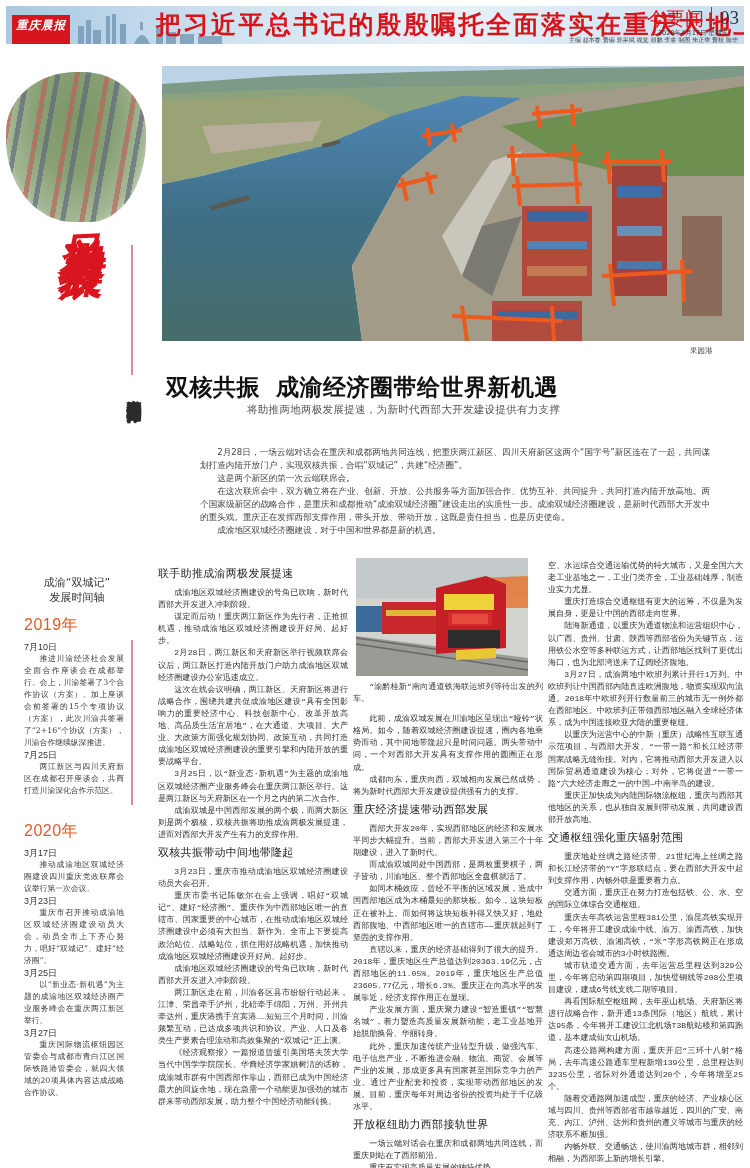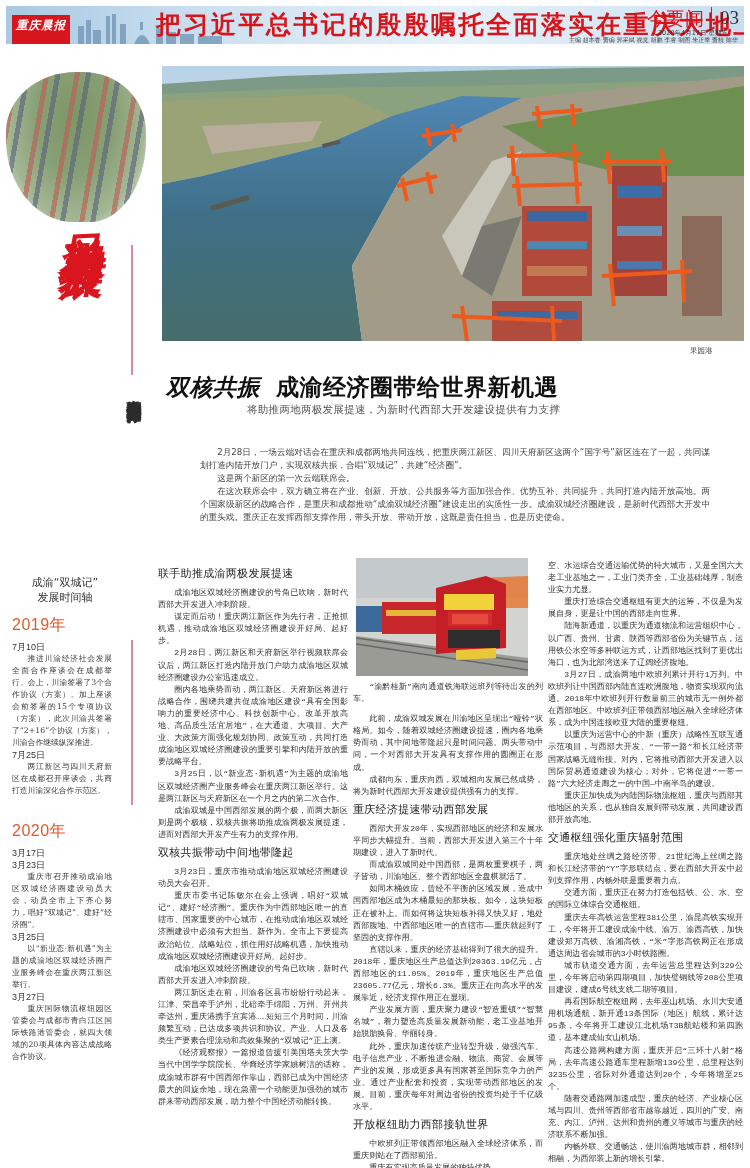--- a/index.html
+++ b/index.html
@@ -60,41 +60,41 @@
   .vline { position: absolute; left: 131px; width: 1.5px; background: #d98aa0; }
   .vline.top { top: 245px; height: 130px; }
   .vline.bottom { top: 640px; height: 165px; }
   .vertical-sub {
     position: absolute; left: 120px; top: 388px; width: 24px;
     writing-mode: vertical-rl; font-family: "DejaVu Serif", serif; font-size: 15px;
     font-weight: bold; color: #2c2c2c; letter-spacing: 0.5px; line-height: 20px;
   }
 
   
-  .timeline { position: absolute; left: 12px; top: 575px; width: 100px; }
+  .timeline { position: absolute; left: 24px; top: 575px; width: 100px; }
   .timeline-title { font-size: 11px; color: #333; text-align: center; line-height: 15px; margin-left: 6px; }
   .year { font-size: 16px; color: #e05a2b; margin-top: 10px; margin-bottom: 5px; font-family: "Liberation Sans", sans-serif; letter-spacing: 0.5px; }
   .t-date { font-size: 9px; color: #333; line-height: 12px; font-family: "Liberation Sans", sans-serif; }
   .t-text { font-family: "DejaVu Serif", serif; font-size: 7.8px; line-height: 12px; color: #3a3a3a; text-indent: 2em; text-align: justify; }
   .timeline .gap { height: 14px; }
 
   
   .hero {
     position: absolute; left: 162px; top: 66px; width: 582px; height: 275px; overflow: hidden;
     background: #6b8a99;
   }
   .hero svg { width: 100%; height: 100%; display: block; }
   .photo-credit { position: absolute; left: 690px; top: 346px; font-size: 7.5px; color: #444; }
 
   
   .main-title {
     position: absolute; left: 160px; top: 372px; width: 590px; text-align: left; padding-left: 6px;
     font-family: "DejaVu Sans", sans-serif; font-weight: bold; font-size: 23px; color: #111; letter-spacing: 0.5px; white-space: nowrap;
   }
-  .main-title .t1 { margin-right: 16px; font-style: italic; }
+  .main-title .t1 { margin-right: 16px; }
   .subtitle {
     position: absolute; left: 247px; top: 403px; font-size: 10.5px; color: #555; white-space: nowrap; letter-spacing: 0.3px;
   }
 
   
   .lead { position: absolute; left: 200px; top: 446px; width: 510px; }
   .lead p { font-size: 8.6px; line-height: 13px; color: #444; text-indent: 2em; text-align: justify; }
 
   
   .col { position: absolute; top: 567px; width: 190px; }
@@ -153,20 +153,21 @@
 
   <div class="year">2019年</div>
   <div class="t-date">7月10日</div>
   <p class="t-text">推进川渝经济社会发展全面合作座谈会在成都举行。会上，川渝签署了3个合作协议（方案）。加上座谈会前签署的15个专项协议（方案），此次川渝共签署了“2+16”个协议（方案），川渝合作继续纵深推进。</p>
   <div class="t-date">7月25日</div>
   <p class="t-text">两江新区与四川天府新区在成都召开座谈会，共商打造川渝深化合作示范区。</p>
 
   <div class="gap"></div>
   <div class="year">2020年</div>
   <div class="t-date">3月17日</div>
+  <p class="t-text">推动成渝地区双城经济圈建设四川重庆党政联席会议举行第一次会议。</p>
   <div class="t-date">3月23日</div>
   <p class="t-text">重庆市召开推动成渝地区双城经济圈建设动员大会，动员全市上下齐心努力，唱好“双城记”、建好“经济圈”。</p>
   <div class="t-date">3月25日</div>
   <p class="t-text">以“新业态·新机遇”为主题的成渝地区双城经济圈产业服务峰会在重庆两江新区举行。</p>
   <div class="t-date">3月27日</div>
   <p class="t-text">重庆国际物流枢纽园区管委会与成都市青白江区国际铁路港管委会，就四大领域的20项具体内容达成战略合作协议。</p>
 </section>
 
 <figure class="hero" aria-label="aerial view of river container port with orange gantry cranes">
   <svg viewBox="0 0 582 275" preserveAspectRatio="none">
@@ -228,28 +229,29 @@
 
 <h1 class="main-title">
   <span class="t1">双核共振</span><span>成渝经济圈带给世界新机遇</span>
 </h1>
 <div class="subtitle">将助推两地两极发展提速，为新时代西部大开发建设提供有力支撑</div>
 
 <section class="lead">
   <p>2月28日，一场云端对话会在重庆和成都两地共同连线，把重庆两江新区、四川天府新区这两个“国字号”新区连在了一起，共同谋划打造内陆开放门户，实现双核共振，合唱“双城记”，共建“经济圈”。</p>
   <p>这是两个新区的第一次云端联席会。</p>
   <p>在这次联席会中，双方确立将在产业、创新、开放、公共服务等方面加强合作、优势互补、共同提升，共同打造内陆开放高地。两个国家级新区的战略合作，是重庆和成都推动“成渝双城经济圈”建设走出的实质性一步。成渝双城经济圈建设，是新时代西部大开发中的重头戏。重庆正在发挥西部支撑作用，带头开放、带动开放，这既是责任担当，也是历史使命。</p>
+  <p>成渝地区双城经济圈建设，对于中国和世界都是新的机遇。</p>
 </section>
 
 <section class="col col1">
   <h3>联手助推成渝两极发展提速</h3>
   <p>成渝地区双城经济圈建设的号角已吹响，新时代西部大开发进入冲刺阶段。</p>
   <p>谋定而后动！重庆两江新区作为先行者，正抢抓机遇，推动成渝地区双城经济圈建设开好局、起好步。</p>
   <p>2月28日，两江新区和天府新区举行视频联席会议后，两江新区打造内陆开放门户助力成渝地区双城经济圈建设办公室迅速成立。</p>
-  <p>圈内各地乘势而动，两江新区、天府新区将进行战略合作，围绕共建共促成渝地区建设“具有全国影响力的重要经济中心、科技创新中心、改革开放高地、高品质生活宜居地”，在大通道、大项目、大产业、大政策方面强化规划协同、政策互动，共同打造成渝地区双城经济圈建设的重要引擎和内陆开放的重要战略平台。</p>
+  <p>这次在线会议明确，两江新区、天府新区将进行战略合作，围绕共建共促成渝地区建设“具有全国影响力的重要经济中心、科技创新中心、改革开放高地、高品质生活宜居地”，在大通道、大项目、大产业、大政策方面强化规划协同、政策互动，共同打造成渝地区双城经济圈建设的重要引擎和内陆开放的重要战略平台。</p>
   <p>3月25日，以“新业态·新机遇”为主题的成渝地区双城经济圈产业服务峰会在重庆两江新区举行。这是两江新区与天府新区在一个月之内的第二次合作。</p>
   <p>成渝双城是中国西部发展的两个极，而两大新区则是两个极核，双核共振将助推成渝两极发展提速，进而对西部大开发产生有力的支撑作用。</p>
   <h3>双核共振带动中间地带隆起</h3>
   <p>3月23日，重庆市推动成渝地区双城经济圈建设动员大会召开。</p>
   <p>重庆市委书记陈敏尔在会上强调，唱好“双城记”、建好“经济圈”。重庆作为中西部地区唯一的直辖市、国家重要的中心城市，在推动成渝地区双城经济圈建设中必须有大担当、新作为。全市上下要提高政治站位、战略站位，抓住用好战略机遇，加快推动成渝地区双城经济圈建设开好局、起好步。</p>
   <p>成渝地区双城经济圈建设的号角已吹响，新时代西部大开发进入冲刺阶段。</p>
   <p>两江新区走在前，川渝各区县市纷纷行动起来，江津、荣昌牵手泸州，北碚牵手绵阳，万州、开州共牵达州，重庆港携手宜宾港……短短三个月时间，川渝频繁互动，已达成多项共识和协议。产业、人口及各类生产要素合理流动和高效集聚的“双城记”正上演。</p>
   <p>《经济观察报》一篇报道曾援引美国塔夫茨大学当代中国学学院院长、华裔经济学家姚树洁的话称，成渝城市群有中国西部作靠山，西部已成为中国经济最大的回旋余地，现在急需一个动能更加强劲的城市群来带动西部发展，助力整个中国经济动能转换。</p>
 </section>
 
@@ -277,35 +279,35 @@
   <p>此前，成渝双城发展在川渝地区呈现出“哑铃”状格局。如今，随着双城经济圈建设提速，圈内各地乘势而动，其中间地带隆起只是时间问题。两头带动中间，一个对西部大开发具有支撑作用的圆圈正在形成。</p>
   <p>成都向东，重庆向西，双城相向发展已然成势，将为新时代西部大开发建设提供强有力的支撑。</p>
   <h3>重庆经济提速带动西部发展</h3>
   <p>西部大开发20年，实现西部地区的经济和发展水平同步大幅提升。当前，西部大开发进入第三个十年期建设，进入了新时代。</p>
   <p>而成渝双城同处中国西部，是两枚重要棋子，两子皆动，川渝地区、整个西部地区全盘棋就活了。</p>
   <p>如同木桶效应，曾经不平衡的区域发展，造成中国西部地区成为木桶最短的那块板。如今，这块短板正在被补上。而如何将这块短板补得又快又好，地处西部腹地、中西部地区唯一的直辖市——重庆就起到了坚固的支撑作用。</p>
   <p>直辖以来，重庆的经济基础得到了很大的提升。2018年，重庆地区生产总值达到20363.19亿元，占西部地区的11.05%。2019年，重庆地区生产总值23605.77亿元，增长6.3%。重庆正在向高水平的发展靠近，经济支撑作用正在显现。</p>
   <p>产业发展方面，重庆聚力建设“智造重镇”“智慧名城”，着力塑造高质量发展新动能，老工业基地开始脱胎换骨、华丽转身。</p>
   <p>此外，重庆加速传统产业转型升级，做强汽车、电子信息产业，不断推进金融、物流、商贸、会展等产业的发展，形成更多具有国家甚至国际竞争力的产业。通过产业配套和投资，实现带动西部地区的发展。目前，重庆每年对周边省份的投资均处于千亿级水平。</p>
   <h3>开放枢纽助力西部接轨世界</h3>
-  <p>中欧班列正带领西部地区融入全球经济体系，而重庆则站在了西部前沿。</p>
+  <p>一场云端对话会在重庆和成都两地共同连线，而重庆则站在了西部前沿。</p>
   <p>重庆有实现高质量发展的独特优势。</p>
 
 </section>
 
 <section class="col col3">
   <p class="noindent">空、水运综合交通运输优势的特大城市，又是全国六大老工业基地之一，工业门类齐全，工业基础雄厚，制造业实力尤显。</p>
   <p>重庆打造综合交通枢纽有更大的运筹，不仅是为发展自身，更是让中国的西部走向世界。</p>
   <p>陆海新通道，以重庆为通道物流和运营组织中心，以广西、贵州、甘肃、陕西等西部省份为关键节点，运用铁公水空等多种联运方式，让西部地区找到了更优出海口，也为北部湾送来了辽阔经济腹地。</p>
   <p>3月27日，成渝两地中欧班列累计开行1万列。中欧班列让中国西部内陆直连欧洲腹地，物资实现双向流通。2018年中欧班列开行数量前三的城市无一例外都在西部地区。中欧班列正带领西部地区融入全球经济体系，成为中国连接欧亚大陆的重要枢纽。</p>
   <p>以重庆为运营中心的中新（重庆）战略性互联互通示范项目，与西部大开发、“一带一路”和长江经济带国家战略无缝衔接。对内，它将推动西部大开发进入以国际贸易通道建设为核心；对外，它将促进“一带一路”六大经济走廊之一的中国—中南半岛的建设。</p>
   <p>重庆正加快成为内陆国际物流枢纽，重庆与西部其他地区的关系，也从独自发展到带动发展，共同建设西部开放高地。</p>
   <h3>交通枢纽强化重庆辐射范围</h3>
   <p>重庆地处丝绸之路经济带、21世纪海上丝绸之路和长江经济带的“Y”字形联结点，要在西部大开发中起到支撑作用，内畅外联是重要着力点。</p>
   <p>交通方面，重庆正在努力打造包括铁、公、水、空的国际立体综合交通枢纽。</p>
   <p>重庆去年高铁运营里程381公里，渝昆高铁实现开工，今年将开工建设成渝中线、渝万、渝西高铁，加快建设郑万高铁、渝湘高铁，“米”字形高铁网正在形成通达周边省会城市的3小时铁路圈。</p>
   <p>城市轨道交通方面，去年运营总里程达到329公里，今年将启动第四期项目，加快璧铜线等208公里项目建设，建成6号线支线二期等项目。</p>
-  <p>再看国际航空枢纽网，去年巫山机场、永川大安通用机场通航，新开通13条国际（地区）航线，累计达95条，今年将开工建设江北机场T3B航站楼和第四跑道，基本建成仙女山机场。</p>
+  <p>再看国际航空枢纽网，去年巫山机场、天府新区将进行战略合作，新开通13条国际（地区）航线，累计达95条，今年将开工建设江北机场T3B航站楼和第四跑道，基本建成仙女山机场。</p>
   <p>高速公路网构建方面，重庆开启“三环十八射”格局，去年高速公路通车里程新增139公里，总里程达到3235公里，省际对外通道达到20个，今年将增至25个。</p>
   <p>随着交通路网加速成型，重庆的经济、产业核心区域与四川、贵州等西部省市越靠越近，四川的广安、南充、内江、泸州、达州和贵州的遵义等城市与重庆的经济联系不断加强。</p>
   <p>内畅外联、交通畅达，使川渝两地城市群，相邻到相融，为西部装上新的增长引擎。</p>
   <div class="byline">重庆晨报·上游新闻记者　杨野</div>
 </section>
 
 </body></html>

